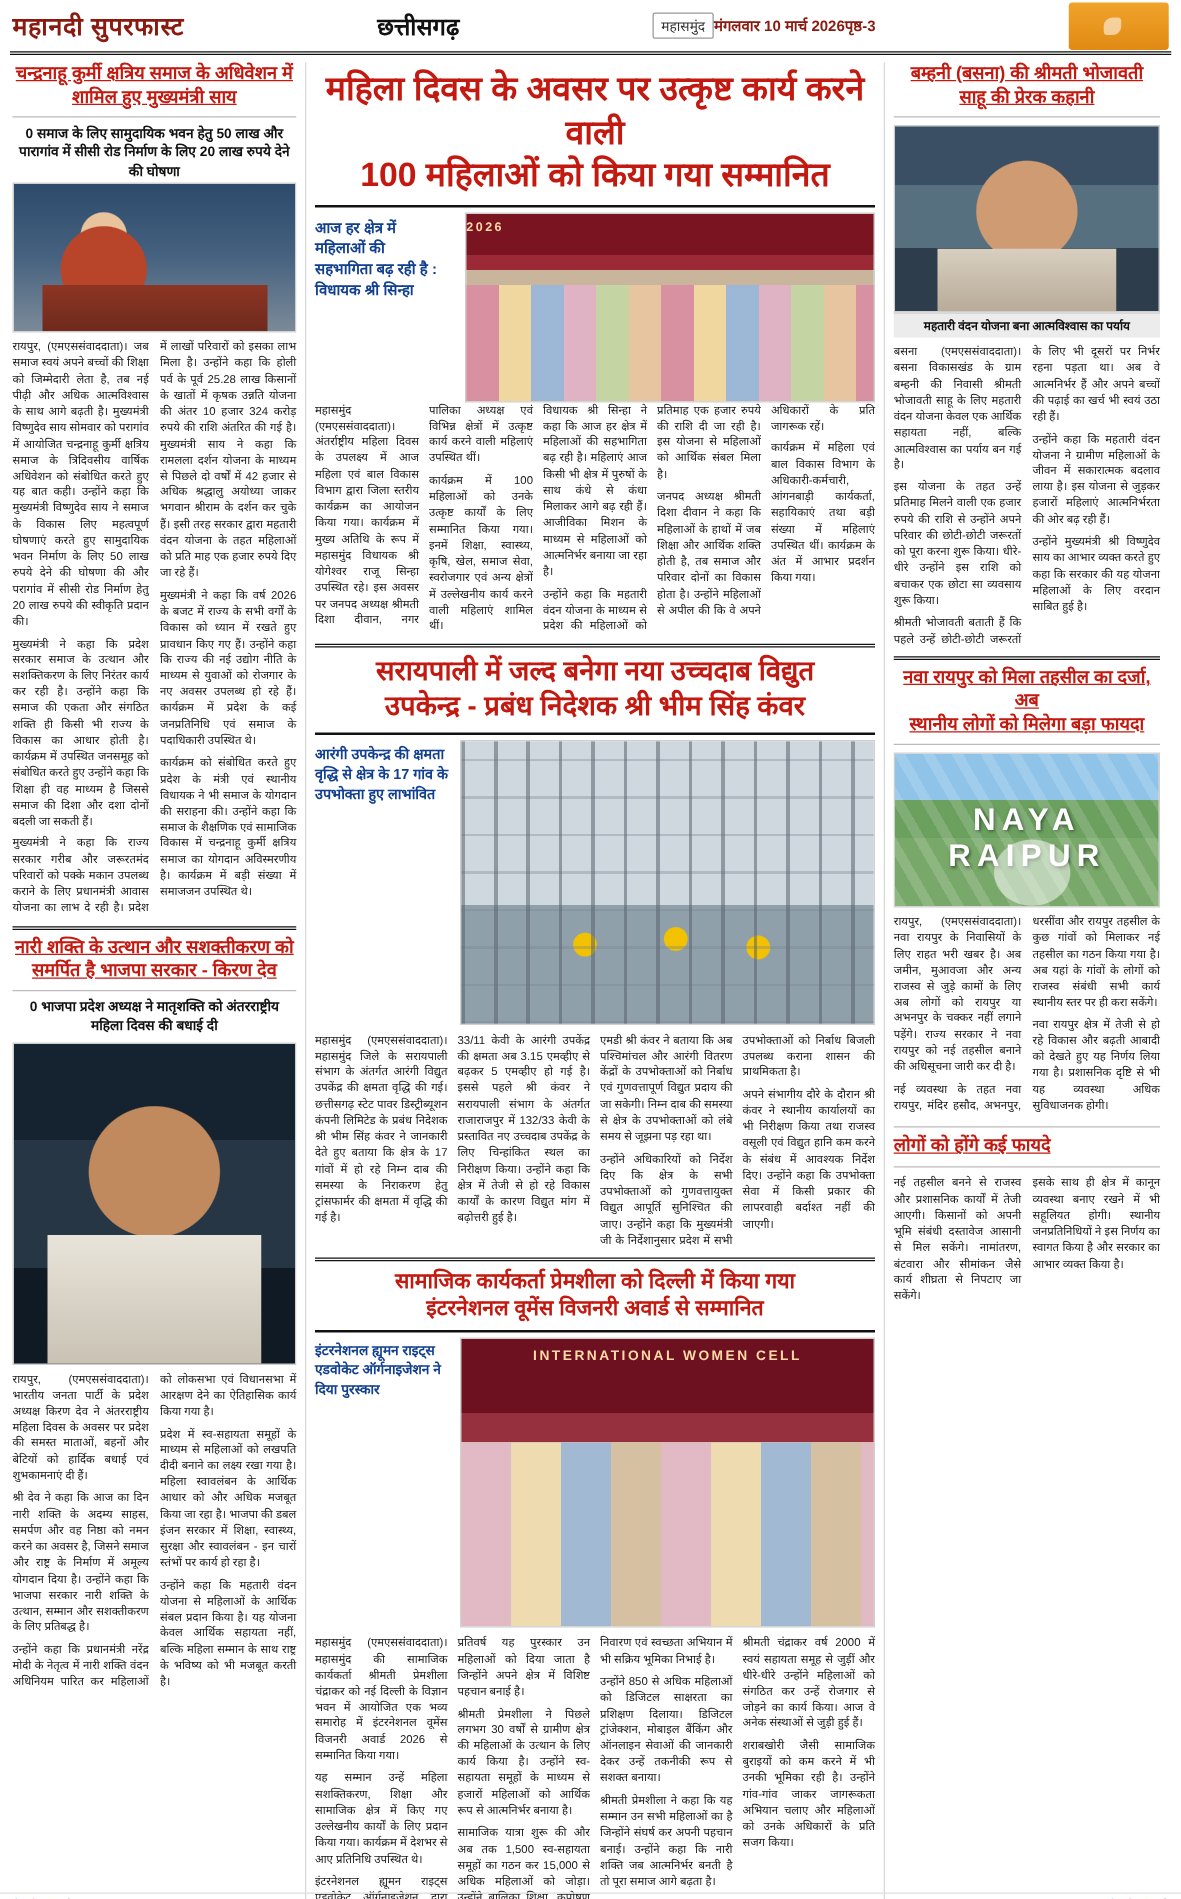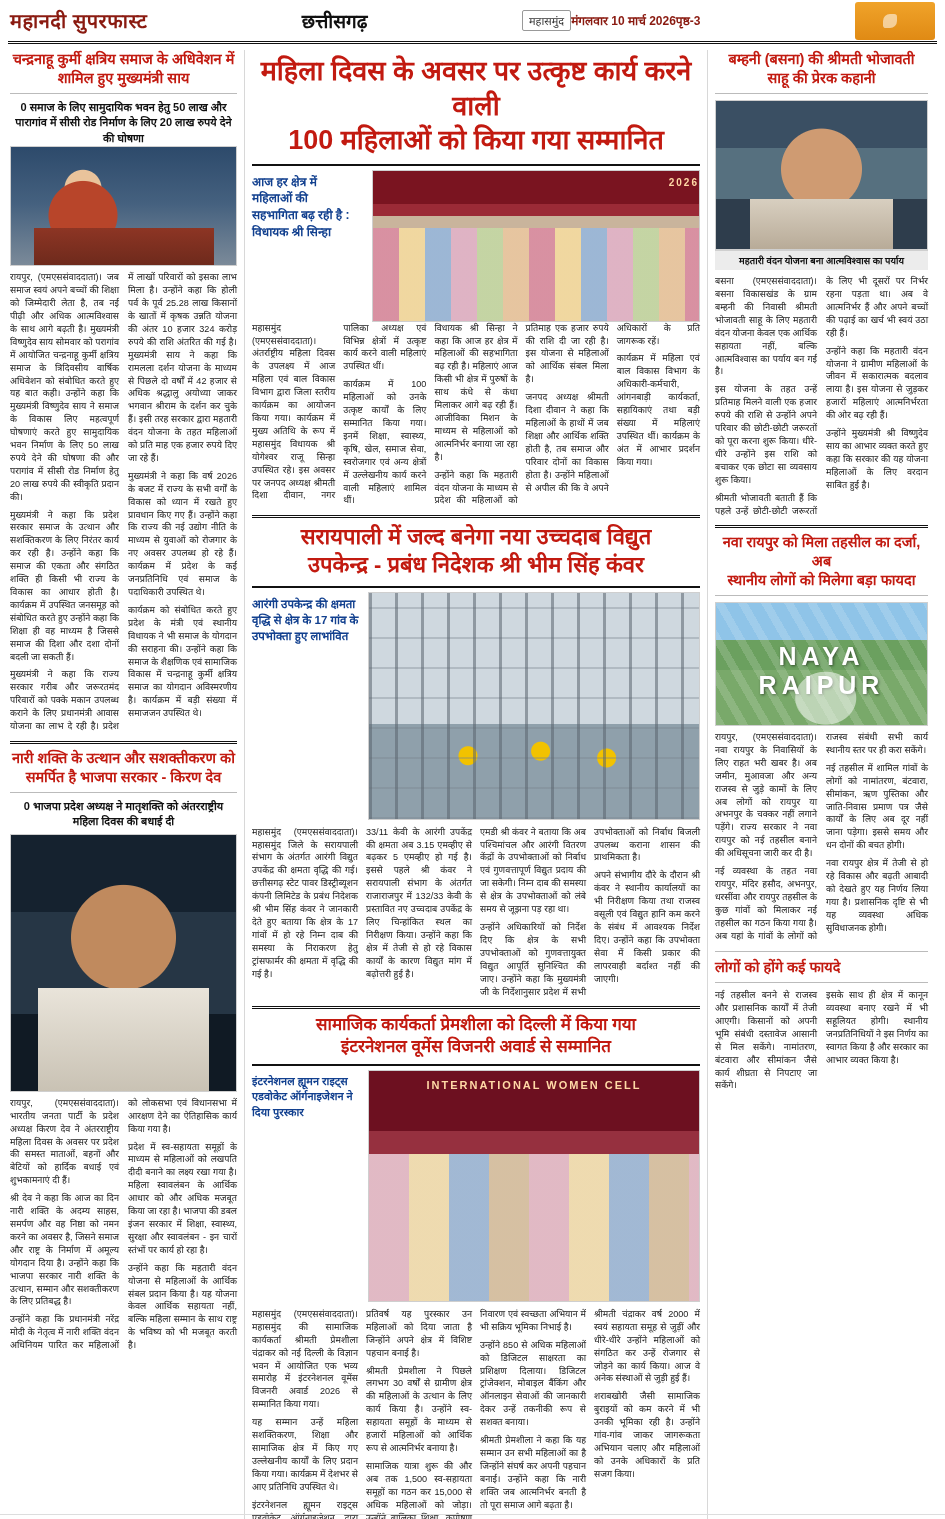--- a/index.html
+++ b/index.html
@@ -33,21 +33,21 @@
   .col.left { padding-left: 2px; }
   .col.right { padding-right: 2px; }
 
   
   .hl-red {
     color:#c21a10; font-weight:bold; text-align:center; line-height:1.28;
   }
   .hl-xl { font-size: 27px; }
   .hl-lg { font-size: 22px; }
   .hl-md { font-size: 17px; }
-  .hl-sm { font-size: 14.5px; }
+  .hl-sm { font-size: 14.5px; text-decoration: underline; }
   .sub-blue { color:#12408f; font-weight:bold; text-align:center; font-size:12.5px; line-height:1.35; margin:4px 0; }
   .kicker { color:#111; font-weight:bold; font-size:11px; text-align:center; line-height:1.4; }
 
   .rule-top { border-top: 2px solid #111; margin: 6px 0 4px; }
   .rule-thin { border-top: 1px solid #bbb; margin: 6px 0; }
   .rule-dbl { border-top: 3px double #111; margin: 7px 0 5px; }
 
   
   .body-txt {
     font-size: 9.1px; line-height: 1.42; text-align: justify; color:#1a1a1a;
@@ -69,21 +69,21 @@
       radial-gradient(circle at 32% 35%, #e9c39b 0 18px, transparent 19px),
       linear-gradient(180deg,#2d4a6b 0%,#45617f 48%,#7b8a99 100%); }
   .ph-cm:after{content:"";position:absolute;left:10%;top:68%;width:80%;height:32%;background:linear-gradient(180deg,#8d3524,#6e2a1c);}
   .ph-group { height:152px; background:
       linear-gradient(180deg,#7a1420 0 22%, #9b2a36 22% 30%, #c9b49c 30% 100%); }
   .ph-group:after{ content:""; position:absolute; left:0; bottom:0; height:62%; width:100%;
       background:
         repeating-linear-gradient(90deg,
           #d98fa2 0 26px, #f2d9a0 26px 52px, #9ab7d8 52px 78px, #e0b3c6 78px 104px,
           #c4d6a4 104px 130px, #e8c6a0 130px 156px); opacity:.95; }
-  .ph-group .tophdr{ position:absolute; top:6px; left:0; width:100%; text-align:right; color:#ffd9a6; font-size:10px; font-weight:bold; letter-spacing:2px;}
+  .ph-group .tophdr{ position:absolute; top:6px; left:0; width:100%; text-align:left; color:#ffd9a6; font-size:10px; font-weight:bold; letter-spacing:2px;}
   .ph-power { height:228px; background:
       linear-gradient(180deg,#cfd8df 0 58%, #8fa0ab 58% 100%); }
   .ph-power:after{ content:""; position:absolute; inset:0;
       background:
         repeating-linear-gradient(90deg, rgba(90,100,110,.55) 0 3px, transparent 3px 26px),
         repeating-linear-gradient(0deg, rgba(120,130,140,.35) 0 2px, transparent 2px 30px),
         radial-gradient(circle at 30% 72%, #f2c200 0 9px, transparent 10px),
         radial-gradient(circle at 52% 70%, #f2c200 0 9px, transparent 10px),
         radial-gradient(circle at 72% 73%, #f2c200 0 9px, transparent 10px); }
   .ph-woman { height:150px; background:
@@ -274,21 +274,20 @@
       <div class="section">
         <div class="hl-red hl-sm">नवा रायपुर को मिला तहसील का दर्जा, अब</div>
         <div class="hl-red hl-sm">स्थानीय लोगों को मिलेगा बड़ा फायदा</div>
         <div class="rule-thin"></div>
         <div class="photo ph-raipur">
           <div class="wm">NAYA RAIPUR</div>
         </div>
         <div class="body-txt two-col" style="margin-top:5px">
           <p>रायपुर, (एमएससंवाददाता)। नवा रायपुर के निवासियों के लिए राहत भरी खबर है। अब जमीन, मुआवजा और अन्य राजस्व से जुड़े कामों के लिए अब लोगों को रायपुर या अभनपुर के चक्कर नहीं लगाने पड़ेंगे। राज्य सरकार ने नवा रायपुर को नई तहसील बनाने की अधिसूचना जारी कर दी है।</p>
           <p>नई व्यवस्था के तहत नवा रायपुर, मंदिर हसौद, अभनपुर, धरसींवा और रायपुर तहसील के कुछ गांवों को मिलाकर नई तहसील का गठन किया गया है। अब यहां के गांवों के लोगों को राजस्व संबंधी सभी कार्य स्थानीय स्तर पर ही करा सकेंगे।</p>
-          <p>नई तहसील में शामिल गांवों के लोगों को नामांतरण, बंटवारा, सीमांकन, ऋण पुस्तिका और जाति-निवास प्रमाण पत्र जैसे कार्यों के लिए अब दूर नहीं जाना पड़ेगा। इससे समय और धन दोनों की बचत होगी।</p>
           <p>नवा रायपुर क्षेत्र में तेजी से हो रहे विकास और बढ़ती आबादी को देखते हुए यह निर्णय लिया गया है। प्रशासनिक दृष्टि से भी यह व्यवस्था अधिक सुविधाजनक होगी।</p>
         </div>
       </div>
 
       <div class="rule-thin"></div>
 
       <div class="section">
         <div class="hl-red hl-sm" style="text-align:left">लोगों को होंगे कई फायदे</div>
         <div class="rule-thin"></div>
         <div class="body-txt two-col">

